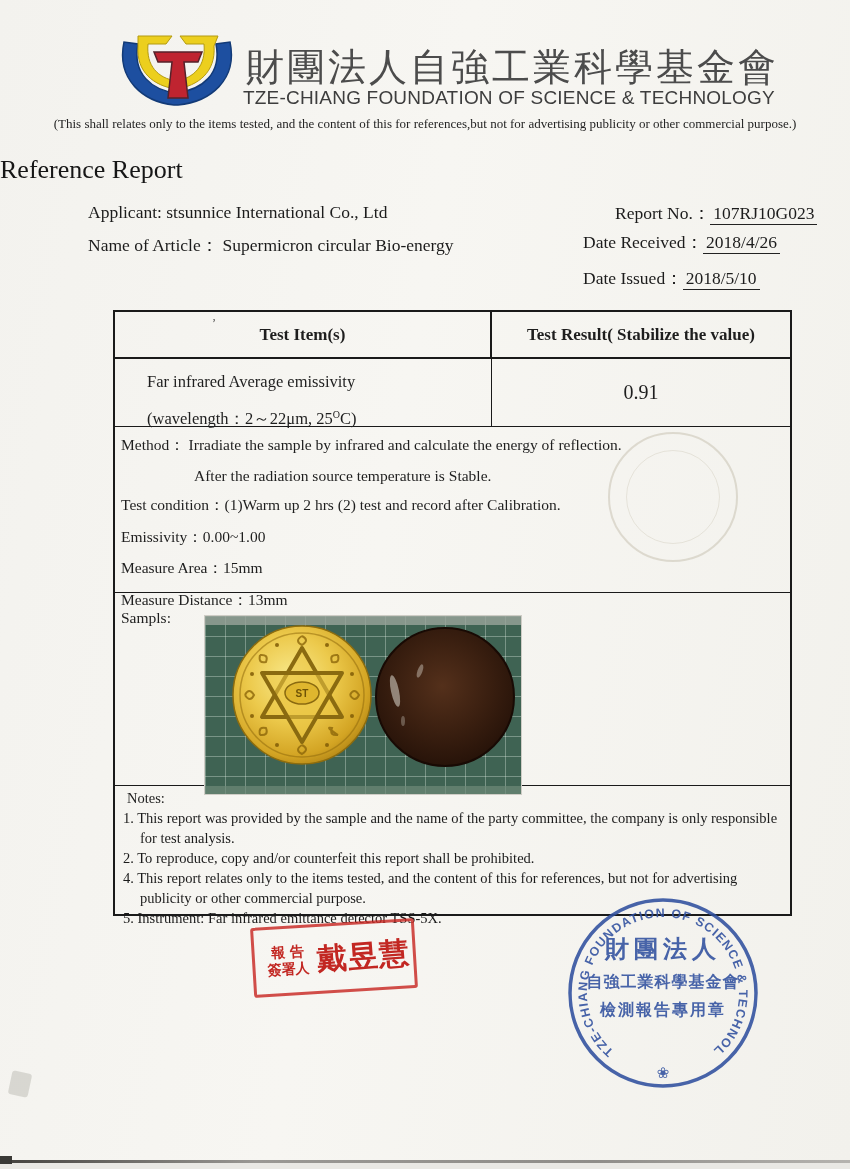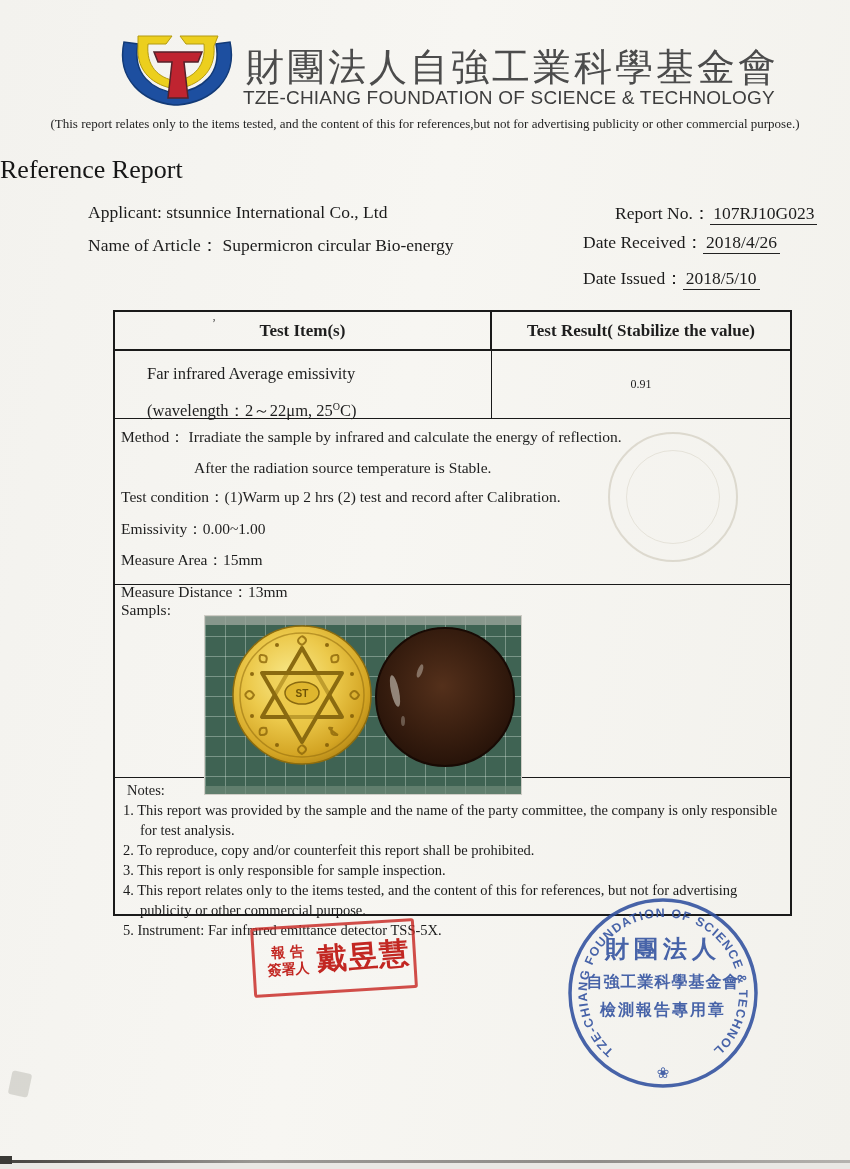--- a/index.html
+++ b/index.html
@@ -20,29 +20,29 @@
   .report-title { left:0; top:155px; width:100%; text-align:left; font-size:26px; color:#161616; }
 
   
   .info { font-size:17.5px; color:#1c1c1c; white-space:nowrap; }
   .uval { border-bottom:1.5px solid #222; padding:0 3px 1px 3px; }
 
   
   .big-table { left:113px; top:310px; width:679px; height:606px;
                border:2px solid #1a1a1a; box-sizing:border-box; background:transparent; }
   .t-row { display:flex; box-sizing:border-box; }
-  .t-head { height:39px; border-bottom:2px solid #1a1a1a; }
+  .t-head { height:47px; border-bottom:2px solid #1a1a1a; }
   .t-cell { box-sizing:border-box; }
   .t-c1 { width:377px; border-right:2px solid #1a1a1a; }
   .t-c2 { flex:1; }
   .t-head .t-cell { display:flex; align-items:center; justify-content:center;
                     font-weight:bold; font-size:17px; }
   .t-item { height:68px; border-bottom:1.5px solid #1a1a1a; }
   .t-item .t-c1 { padding:6px 0 0 32px; font-size:16.5px; line-height:33px; border-right:1.5px solid #1a1a1a; }
-  .t-item .t-c2 { display:flex; align-items:center; justify-content:center; font-size:12px; }
+  .t-item .t-c2 { display:flex; align-items:center; justify-content:center; font-size:20px; }
   sup.deg { font-size:10px; vertical-align:6px; }
 
   .t-method { display:block; height:166px; border-bottom:1.5px solid #1a1a1a; padding:8px 10px 0 6px; box-sizing:border-box; }
   .m-line { font-size:15.5px; margin-bottom:10.5px; white-space:nowrap; }
   .m-indent { padding-left:73px; }
 
   .t-samples { display:block; height:193px; border-bottom:1.5px solid #1a1a1a; position:relative; box-sizing:border-box; }
   .samples-label { position:absolute; left:6px; top:16px; font-size:15.5px; }
 
   .t-notes { display:block; padding:4px 10px 0 8px; box-sizing:border-box; }
@@ -94,21 +94,21 @@
 
   <svg class="abs" style="left:114px; top:28px;" width="128" height="86" viewBox="0 0 128 86">
     <path d="M10 14 C 2 52, 30 74, 60 77 L 64 77 C 96 74, 124 52, 116 14 L 102 16 C 108 46, 88 62, 62 65 C 38 62, 18 46, 24 16 Z" fill="#1d4fa0" stroke="#123a77" stroke-width="1.5"></path>
     <path d="M24 8 L 58 8 L 52 16 L 34 16 C 32 38, 44 50, 62 53 C 80 50, 92 38, 90 16 L 72 16 L 66 8 L 104 8 L 100 18 C 102 44, 84 58, 62 61 C 40 58, 22 44, 24 18 Z" fill="#eccf1e" stroke="#b39a10" stroke-width="1"></path>
     <path d="M40 24 L 88 24 L 84 34 L 70 34 L 74 70 L 54 70 L 58 34 L 44 34 Z" fill="#bf2430" stroke="#55222a" stroke-width="1.5"></path>
   </svg>
 
   <div class="abs org-zh">財團法人自強工業科學基金會</div>
   <div class="abs org-en">TZE-CHIANG FOUNDATION OF SCIENCE &amp; TECHNOLOGY</div>
 
-  <div class="abs disclaimer">(This report relates only to the items tested, and the content of this for references,but not for advertising publicity or other commercial purpose.)</div>
+  <div class="abs disclaimer">(This shall relates only to the items tested, and the content of this for references,but not for advertising publicity or other commercial purpose.)</div>
   <div class="abs report-title">Reference Report</div>
 
   <div class="abs info" style="left:88px; top:202px;">
     <span>Applicant:</span>
     <span>stsunnice International Co., Ltd</span>
   </div>
   <div class="abs info" style="left:88px; top:233px;">
     <span>Name of Article：</span>
     <span>Supermicron circular Bio-energy</span>
   </div>
@@ -145,21 +145,20 @@
       <div class="m-line">Measure Area：15mm</div>
       <div class="m-line">Measure Distance：13mm</div>
     </div>
     <div class="t-row t-samples">
       <div class="samples-label">Sampls:</div>
     </div>
     <div class="t-row t-notes">
       <div class="notes-label">Notes:</div>
       <div class="note">1. This report was provided by the sample and the name of the party committee, the company is only responsible for test analysis.</div>
       <div class="note">2. To reproduce, copy and/or counterfeit this report shall be prohibited.</div>
-      <div class="note">3. This report is only responsible for sample inspection.</div>
       <div class="note">4. This report relates only to the items tested, and the content of this for references, but not for advertising publicity or other commercial purpose.</div>
       <div class="note">5. Instrument: Far infrared emittance detector TSS-5X.</div>
     </div>
   </div>
 
   <div class="abs emboss">
     <div class="emboss-inner"></div>
   </div>
 
   <div class="abs photo">

